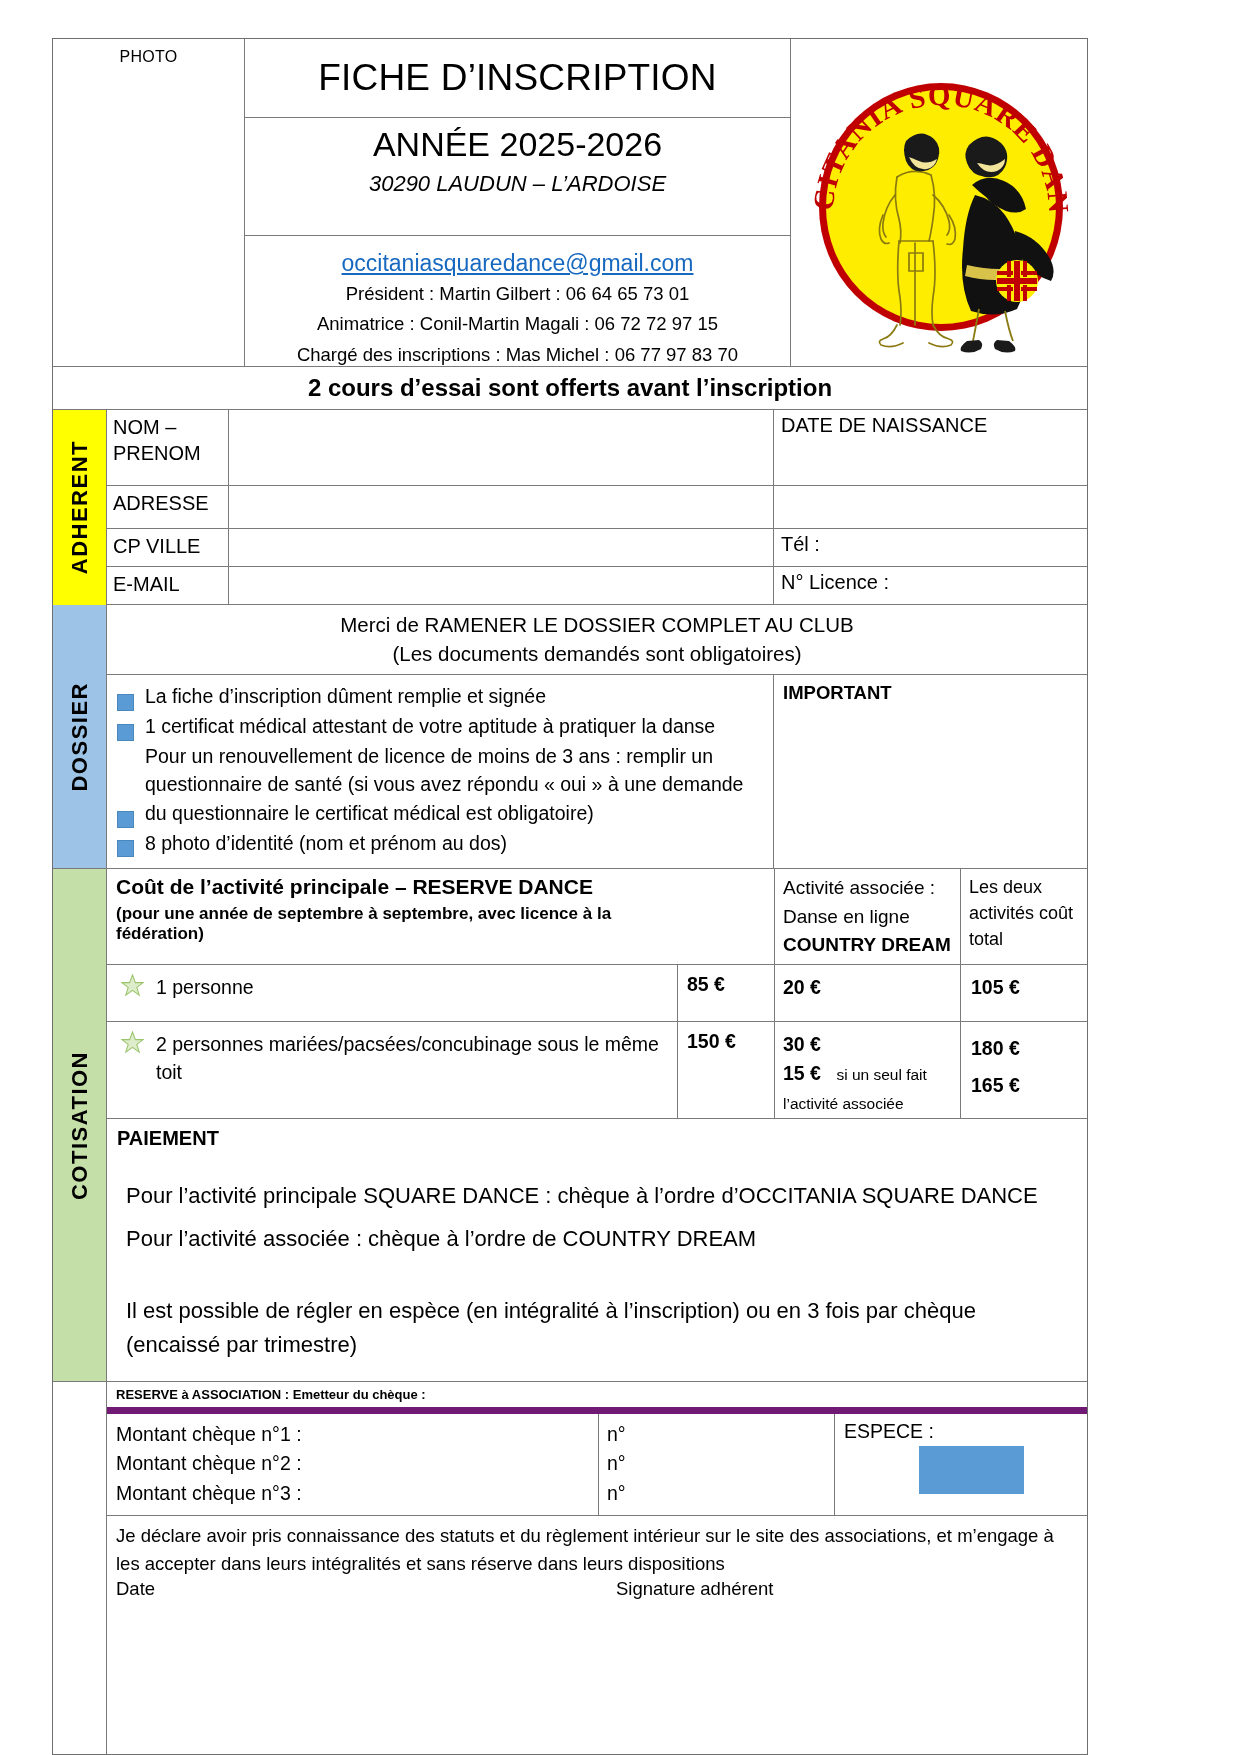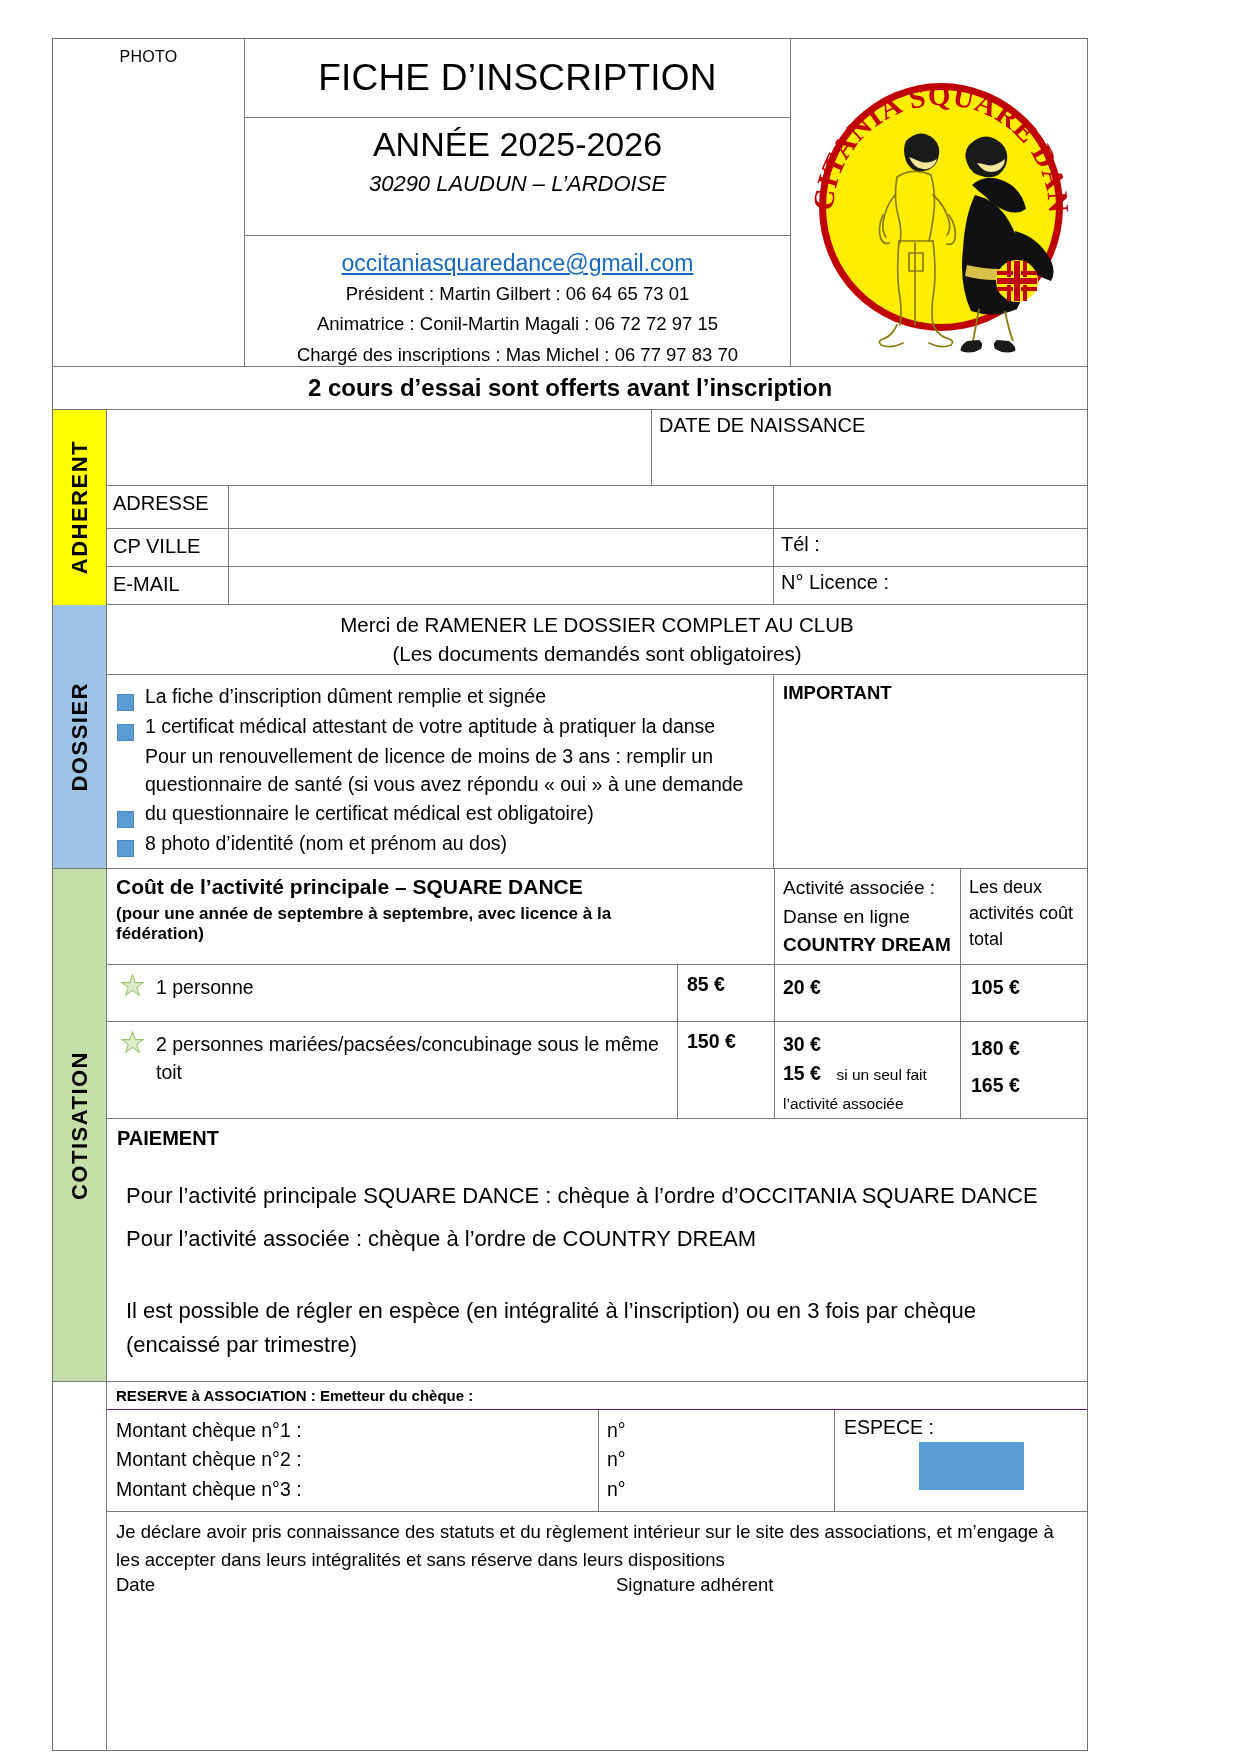--- a/index.html
+++ b/index.html
@@ -118,21 +118,21 @@
 
   .pay{padding:8px 10px 10px 10px;}
   .pay .h{font-size:20px;font-weight:bold;}
   .pay p{margin:9px;font-size:22px;line-height:1.55;}
   .pay .gap{height:20px;}
 
   
   .res-wrap{display:flex;border-top:1px solid #7a7a7a;}
   .res-pad{width:54px;box-sizing:border-box;border-right:1px solid #7a7a7a;}
   .res-body{flex:1;}
-  .res-head{border-bottom:1px solid #701a75;padding:5px 0 5px 9px;font-size:15px;font-weight:bold;}
+  .res-head{border-bottom:7px solid #701a75;padding:5px 0 5px 9px;font-size:13px;font-weight:bold;}
   .res-grid{display:flex;border-bottom:1px solid #7a7a7a;}
   .res-c1{width:492px;box-sizing:border-box;border-right:1px solid #7a7a7a;padding:6px 0 7px 9px;}
   .res-c1 div{font-size:19.5px;line-height:1.5;}
   .res-c2{width:236px;box-sizing:border-box;border-right:1px solid #7a7a7a;padding:6px 0 7px 8px;}
   .res-c2 div{font-size:19.5px;line-height:1.5;}
   .res-c3{flex:1;box-sizing:border-box;padding:6px 0 0 9px;position:relative;}
   .res-c3 .lbl{font-size:19.5px;}
   .box-blue{position:absolute;left:84px;top:32px;width:105px;height:48px;background:#5b9bd5;}
 
   .decl{padding:6px 10px 6px 9px;}
@@ -234,20 +234,21 @@
 
     <div class="banner">2 cours d’essai sont offerts avant l’inscription</div>
 
     <div class="row">
       <div class="sidecap cap-yellow">
         <span>ADHERENT</span>
       </div>
       <div class="adh-body">
 
         <div class="adh-row">
+          <div class="adh-lbl" style="height:76px">NOM –<br>PRENOM</div>
           <div class="adh-val" style="height:76px"></div>
           <div class="adh-r" style="height:76px">DATE DE NAISSANCE</div>
         </div>
 
         <div class="adh-row">
           <div class="adh-lbl" style="height:43px">ADRESSE</div>
           <div class="adh-val" style="height:43px"></div>
           <div class="adh-r" style="height:43px"></div>
         </div>
 
@@ -304,21 +305,21 @@
     </div>
 
     <div class="row" style="border-top:1px solid #7a7a7a">
       <div class="sidecap cap-green">
         <span>COTISATION</span>
       </div>
       <div class="cot-body">
 
         <div class="cot-r1">
           <div class="cot-title">
-            <div class="t">Coût de l’activité principale – SQUARE DANCE</div>
+            <div class="t">Coût de l’activité principale – RESERVE DANCE</div>
             <div class="s">(pour une année de septembre à septembre, avec licence à la fédération)</div>
           </div>
           <div class="cot-price-sp"></div>
           <div class="cot-assoc">
             <div>Activité associée :</div>
             <div>Danse en ligne</div>
             <div style="font-weight:bold">COUNTRY DREAM</div>
           </div>
           <div class="cot-total">Les deux activités coût total</div>
         </div>

